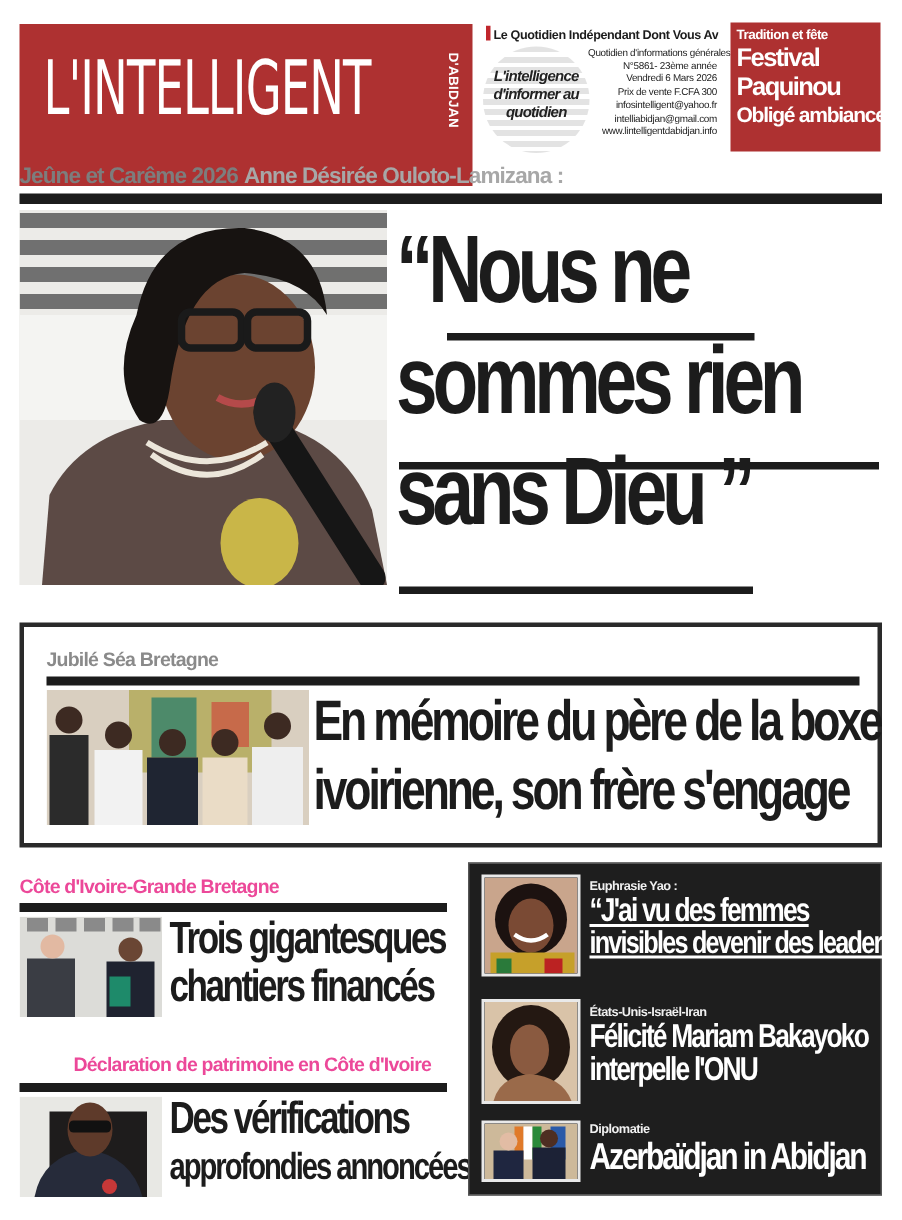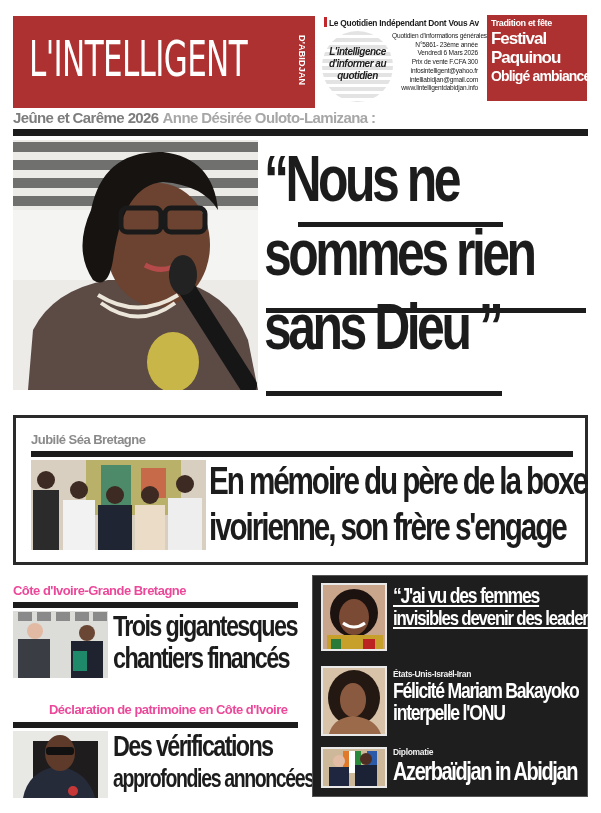--- a/index.html
+++ b/index.html
@@ -1,21 +1,21 @@
 <!DOCTYPE html>
 <html><head>
 <meta charset="utf-8">
 <style>
   * { box-sizing: border-box; margin: 0; padding: 0; }
   html, body { width: 601px; height: 813px; background: #ffffff; overflow: hidden; }
   body { position: relative; font-family: "Liberation Sans", "DejaVu Sans", sans-serif; color: #1c1c1c; }
   .cond { font-family: "Liberation Sans Narrow", "Liberation Sans", "DejaVu Sans", sans-serif; font-weight: bold; letter-spacing: -0.04em; }
 
   
-  .masthead { position: absolute; left: 13px; top: 16px; width: 302px; height: 92px; background: #ae3131; }
+  .masthead { position: absolute; left: 13px; top: 16px; width: 302px; height: 108px; background: #ae3131; }
   .masthead-title { position: absolute; left: 16px; top: 14px; color: #fff; font-size: 50px; line-height: 58px; font-family: "DejaVu Sans", sans-serif; font-weight: normal; letter-spacing: -0.02em; transform: scaleX(0.62); transform-origin: left center; white-space: nowrap; }
   .masthead-sub { position: absolute; right: 8px; top: 16px; width: 14px; height: 56px; color: #fff; font-size: 9px; font-weight: bold; writing-mode: vertical-rl; text-align: center; letter-spacing: 0.02em; }
   .tagline-bar { position: absolute; left: 322px; top: 17px; width: 157px; height: 12px; font-size: 8.4px; font-weight: bold; white-space: nowrap; overflow: hidden; letter-spacing: -0.03em; }
   .tagline-bar .bar { display: inline-block; width: 3px; height: 10px; background: #c0262c; vertical-align: -1px; margin: 0 2px; }
   .motto-circle { position: absolute; left: 322px; top: 31px; width: 71px; height: 71px; border-radius: 50%;
     background: repeating-linear-gradient(to bottom, #e3e3e3 0px, #e3e3e3 4px, #ffffff 4px, #ffffff 7px); }
   .motto-text { position: absolute; left: 0; top: 15px; width: 100%; text-align: center; font-size: 10px; line-height: 12px; font-weight: bold; font-style: italic; color: #222; letter-spacing: -0.05em; }
   .info-block { position: absolute; left: 392px; top: 32px; width: 86px; font-size: 6.6px; line-height: 8.7px; text-align: right; color: #222; letter-spacing: -0.03em; white-space: nowrap; }
   .promo { position: absolute; left: 487px; top: 15px; width: 100px; height: 86px; background: #ae3131; color: #fff; padding: 3px 4px; }
   .promo-kicker { font-size: 9px; line-height: 11px; font-weight: bold; letter-spacing: -0.04em; }
@@ -209,20 +209,21 @@
         <rect width="62" height="64" fill="#c9a58c"></rect>
         <ellipse cx="31" cy="28" rx="24" ry="24" fill="#1c1210"></ellipse>
         <ellipse cx="31" cy="32" rx="15" ry="18" fill="#7a4a34"></ellipse>
         <path d="M20 38 Q31 46 42 38" stroke="#fff" stroke-width="3" fill="none"></path>
         <rect x="4" y="50" width="56" height="14" fill="#c6a02a"></rect>
         <rect x="8" y="54" width="10" height="10" fill="#2a7a3a"></rect>
           <rect x="40" y="54" width="12" height="10" fill="#b22"></rect>
       </svg>
     </div>
     <div class="dp-text cond" style="left:72px; top:2px; width:195px;">
+      <div class="dp-kicker">Euphrasie Yao :</div>
       <span class="dp-head u">“J'ai vu des femmes</span>
       <span class="dp-head u" style="font-size:21px;">invisibles devenir des leaders”</span>
     </div>
   </div>
 
   <div class="dp-item" style="top:90px; width:260px; height:72px;">
     <div class="dp-photo" style="width:66px; height:70px;" title="Woman portrait">
       <svg width="62" height="66" viewBox="0 0 62 66">
         <rect width="62" height="66" fill="#d9c3a8"></rect>
         <ellipse cx="31" cy="30" rx="26" ry="28" fill="#241812"></ellipse>

